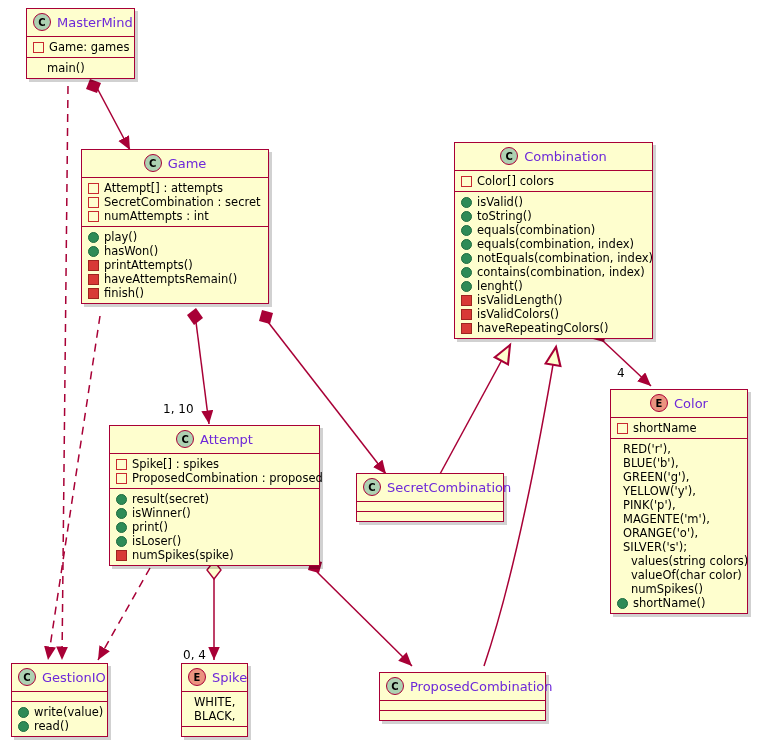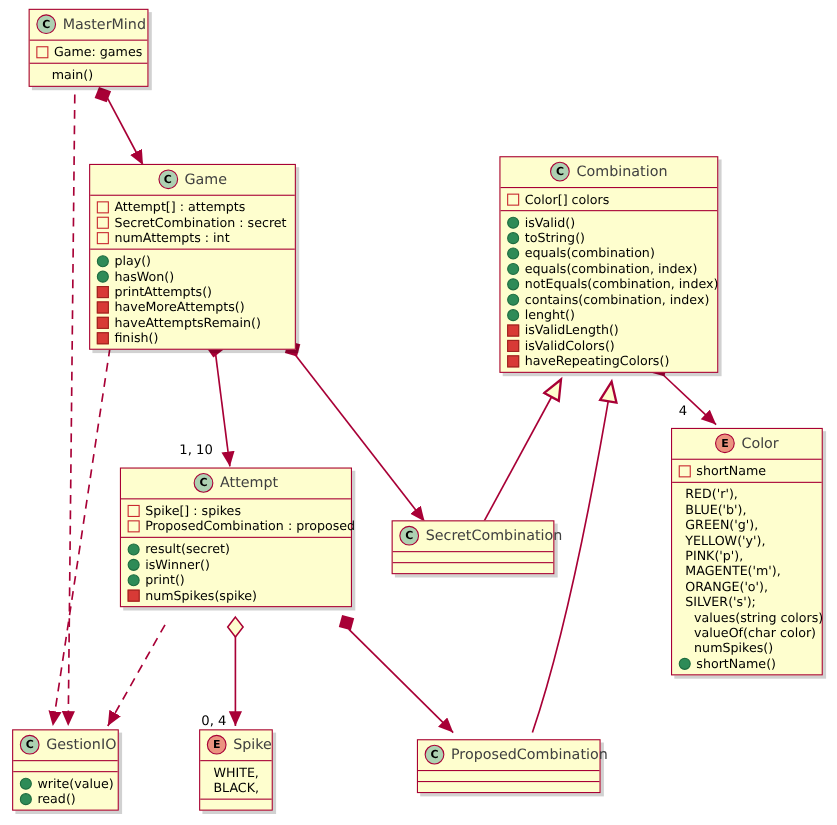--- a/index.html
+++ b/index.html
@@ -17,21 +17,21 @@
     border:1.5px solid #A80036;
     box-shadow:3px 3px 0 rgba(0,0,0,0.18);
     box-sizing:border-box;
   }
   .hdr{
     display:flex;align-items:center;justify-content:center;
     gap:6px;padding:4px 8px 5px 8px;
     border-bottom:1.5px solid #A80036;
   }
   .hdr.tight{justify-content:flex-start;padding-left:6px;}
-  .title{font-size:13px;color:#404040;white-space:nowrap;}
+  .title{font-size:13px;color:#6d28d9;white-space:nowrap;}
   .badge{
     width:16px;height:16px;border-radius:50%;
     display:inline-flex;align-items:center;justify-content:center;
     font-size:10px;font-weight:bold;color:#000;
     border:1.2px solid #A80036;flex:0 0 auto;
   }
   .badge.c{background:#ADD1B2;}
   .badge.e{background:#EB937F;}
 
   .compartment{
@@ -176,24 +176,20 @@
       <div class="member">
         <span class="mk pubMethod"></span>
         <span class="txt">hasWon()</span>
       </div>
       <div class="member">
         <span class="mk privMethod"></span>
         <span class="txt">printAttempts()</span>
       </div>
       <div class="member">
         <span class="mk privMethod"></span>
-        <span class="txt">haveMoreAttempts()</span>
-      </div>
-      <div class="member">
-        <span class="mk privMethod"></span>
         <span class="txt">haveAttemptsRemain()</span>
       </div>
       <div class="member">
         <span class="mk privMethod"></span>
         <span class="txt">finish()</span>
       </div>
     </div>
   </div>
 
   <div class="umlbox" style="left:454px;top:142px;width:199px;">
@@ -312,20 +308,24 @@
       </div>
       <div class="member">
         <span class="mk pubMethod"></span>
         <span class="txt">isWinner()</span>
       </div>
       <div class="member">
         <span class="mk pubMethod"></span>
         <span class="txt">print()</span>
       </div>
       <div class="member">
+        <span class="mk pubMethod"></span>
+        <span class="txt">isLoser()</span>
+      </div>
+      <div class="member">
         <span class="mk privMethod"></span>
         <span class="txt">numSpikes(spike)</span>
       </div>
     </div>
   </div>
 
   <div class="umlbox" style="left:356px;top:473px;width:148px;">
     <div class="hdr tight">
       <span class="badge c">C</span>
       <span class="title">SecretCombination</span>

